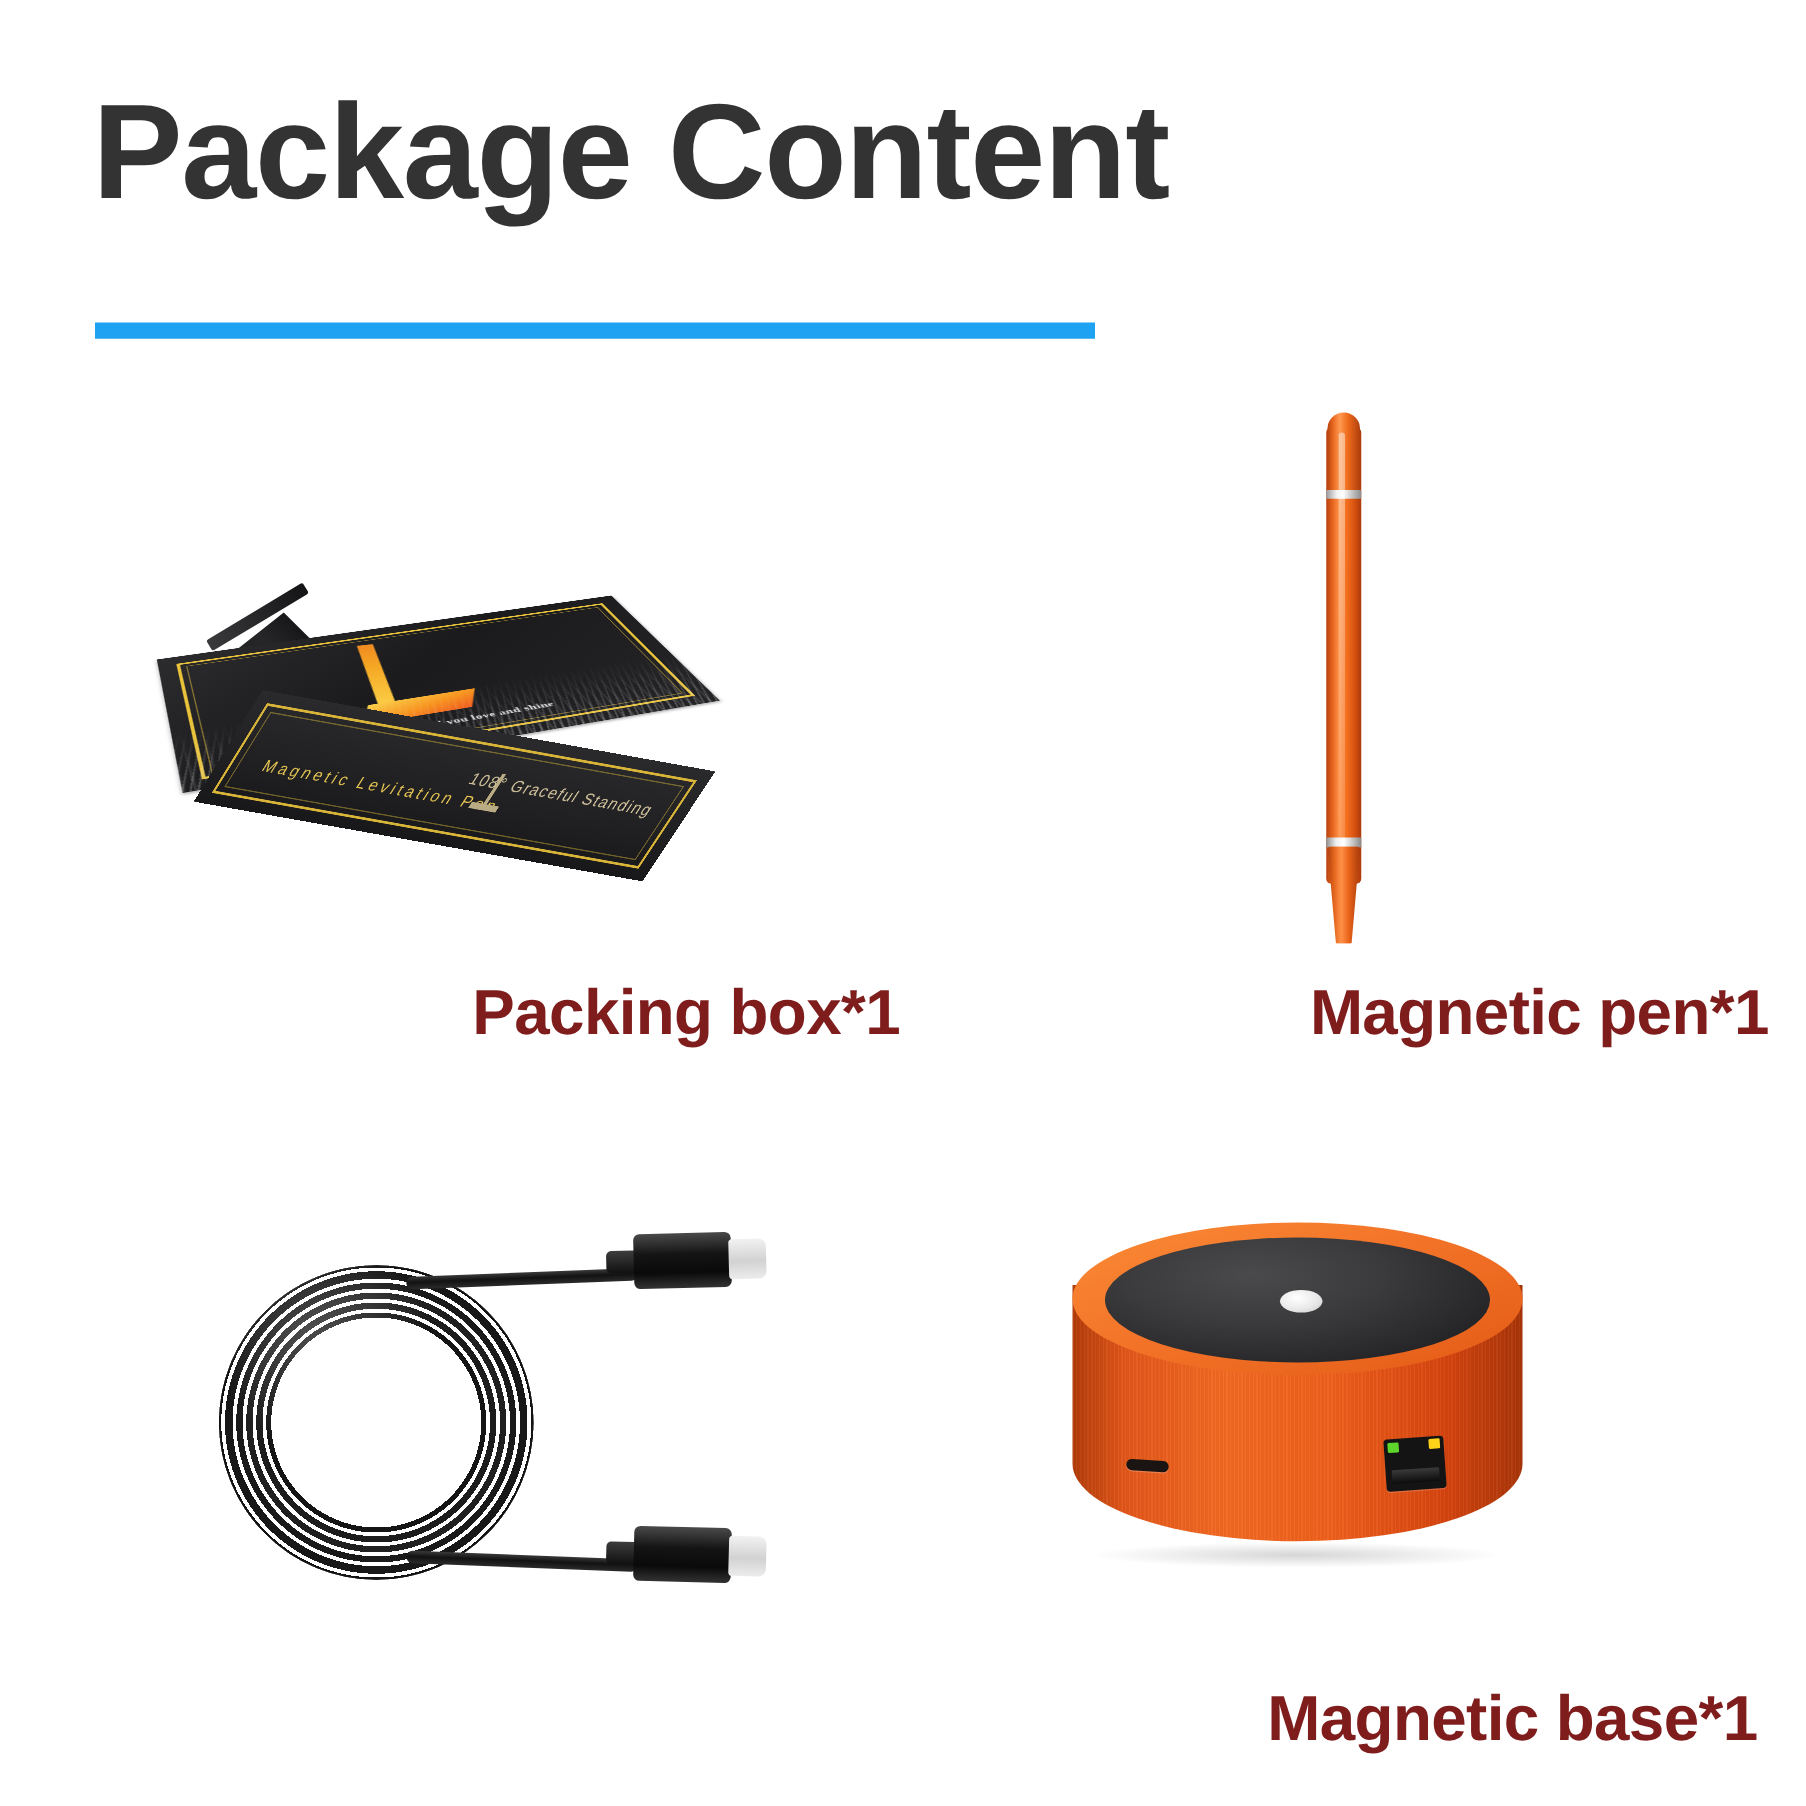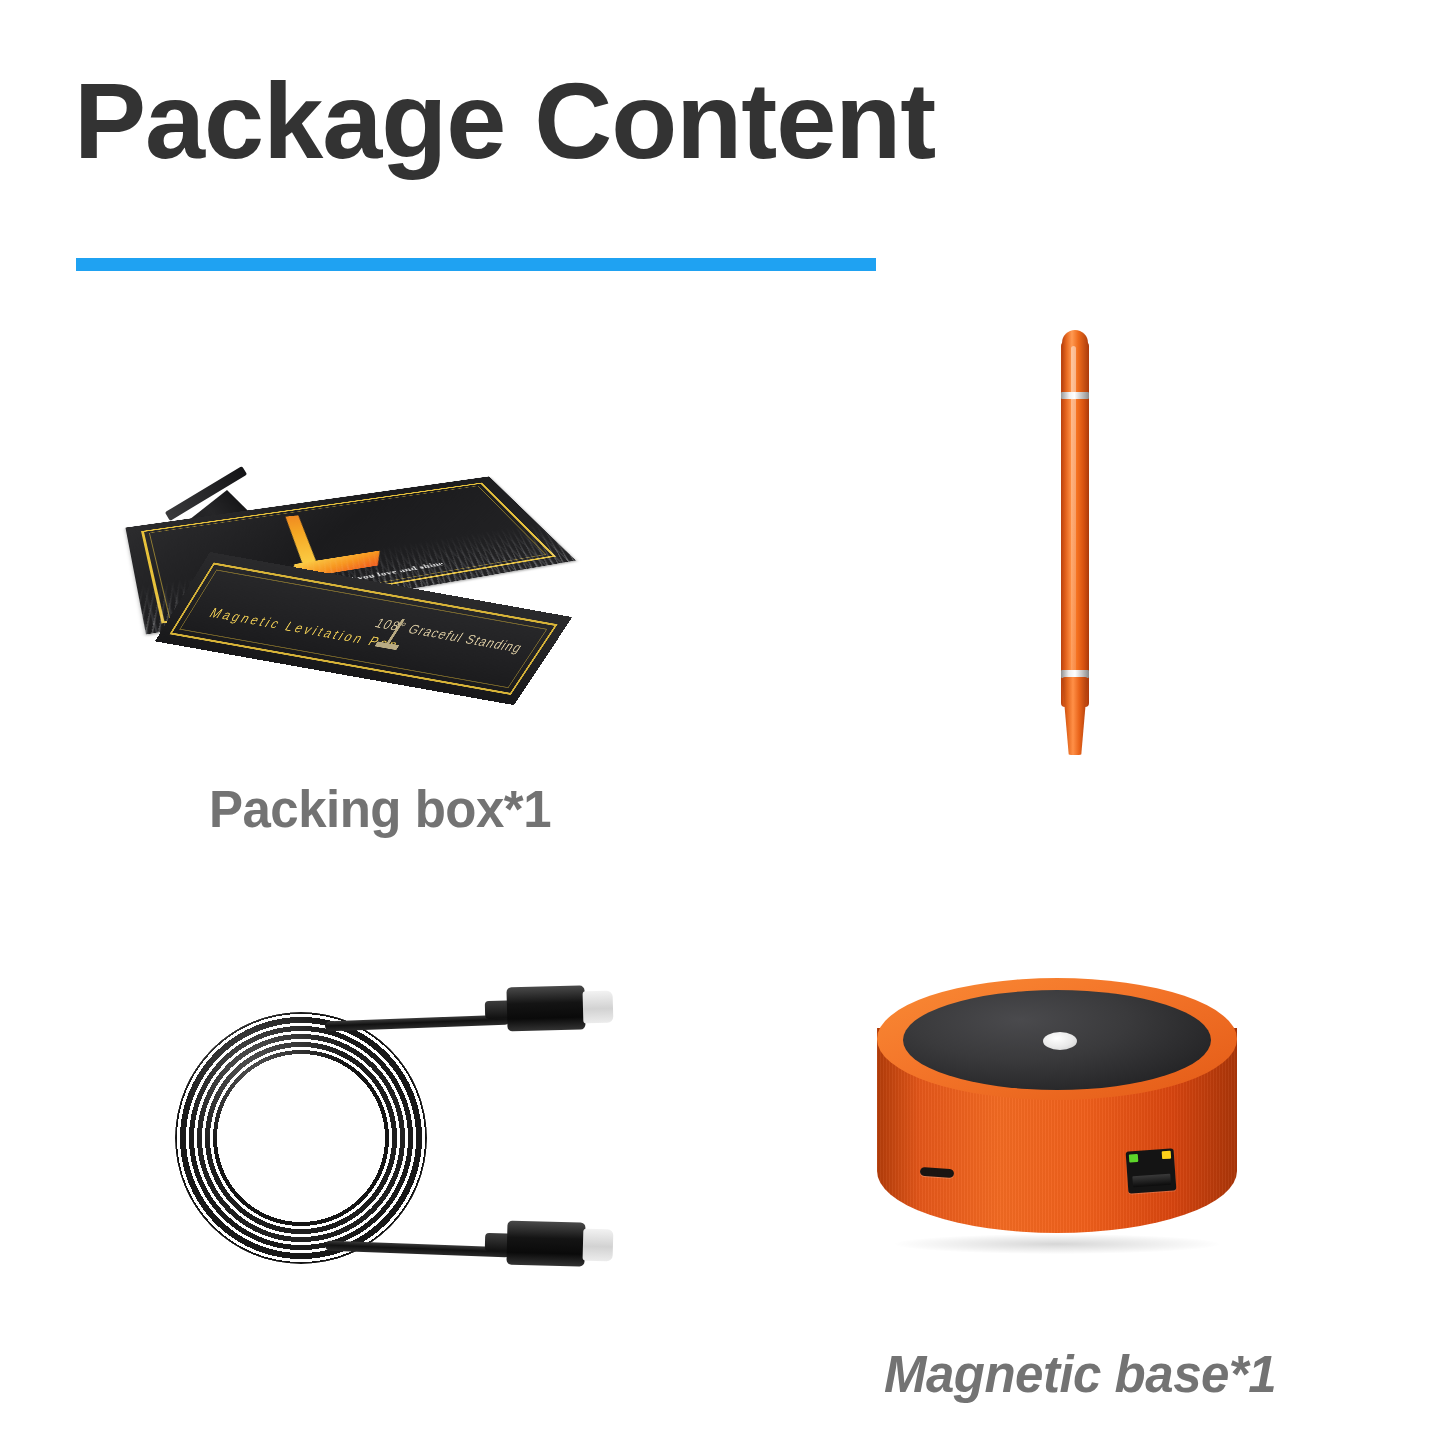--- a/index.html
+++ b/index.html
@@ -38,33 +38,33 @@
 
   
   .item-cell { position: absolute; }
   .item-figure {
     position: absolute;
     left: 0; top: 0;
   }
   .item-caption {
     position: absolute;
     width: 100%;
-    text-align: center;
+    text-align: right;
     font-size: 51px;
     font-weight: bold;
-    color: #737373;
+    color: #7f1d1d;
     white-space: nowrap;
     letter-spacing: -0.5px;
   }
 
   
   #cell-box     { left: 40px;  top: 355px;  width: 680px; height: 520px; }
   #cell-pen     { left: 735px; top: 300px;  width: 680px; height: 575px; }
   #cell-cable   { left: 30px;  top: 960px;  width: 690px; height: 470px; }
-  #cell-base    { left: 735px; top: 960px;  width: 690px; height: 470px; font-style: italic; }
+  #cell-base    { left: 716px; top: 960px;  width: 690px; height: 470px; }
 
   #cap-box    { top: 425px; }
   #cap-pen    { top: 480px; }
   #cap-cable  { top: 385px; }
   #cap-base   { top: 385px; }
 
   
   #box-figure {
     position: absolute;
     left: 90px;
@@ -544,20 +544,21 @@
 
   <div class="item-figure" id="pen-figure">
     <div class="pen-body"></div>
     <div class="pen-cap"></div>
     <div class="pen-gloss"></div>
     <div class="pen-ring-top"></div>
     <div class="pen-ring-bot"></div>
     <div class="pen-tip"></div>
   </div>
 
+  <div class="item-caption" id="cap-pen">Magnetic pen*1</div>
 </div>
 
 <div class="item-cell" id="cell-cable">
 
   <div class="item-figure" id="cable-figure">
     <div class="coil-ring"></div>
     <div class="coil-gloss"></div>
 
     <div class="lead lead-top"></div>
     <div class="lead lead-bot"></div>

